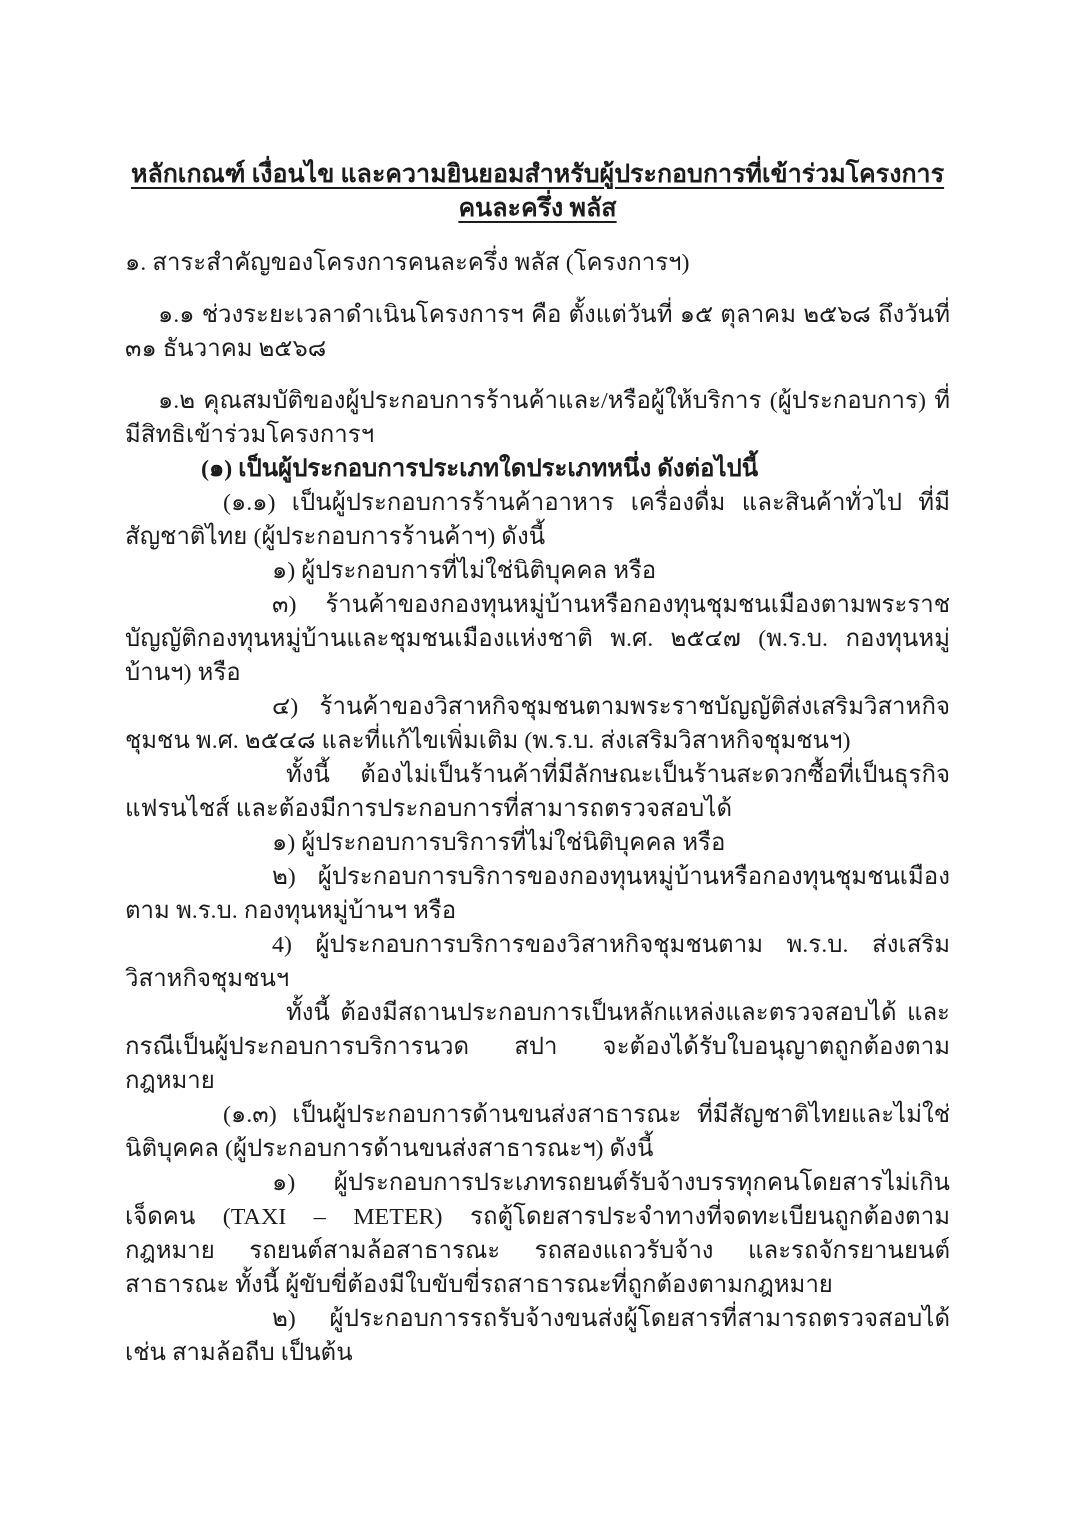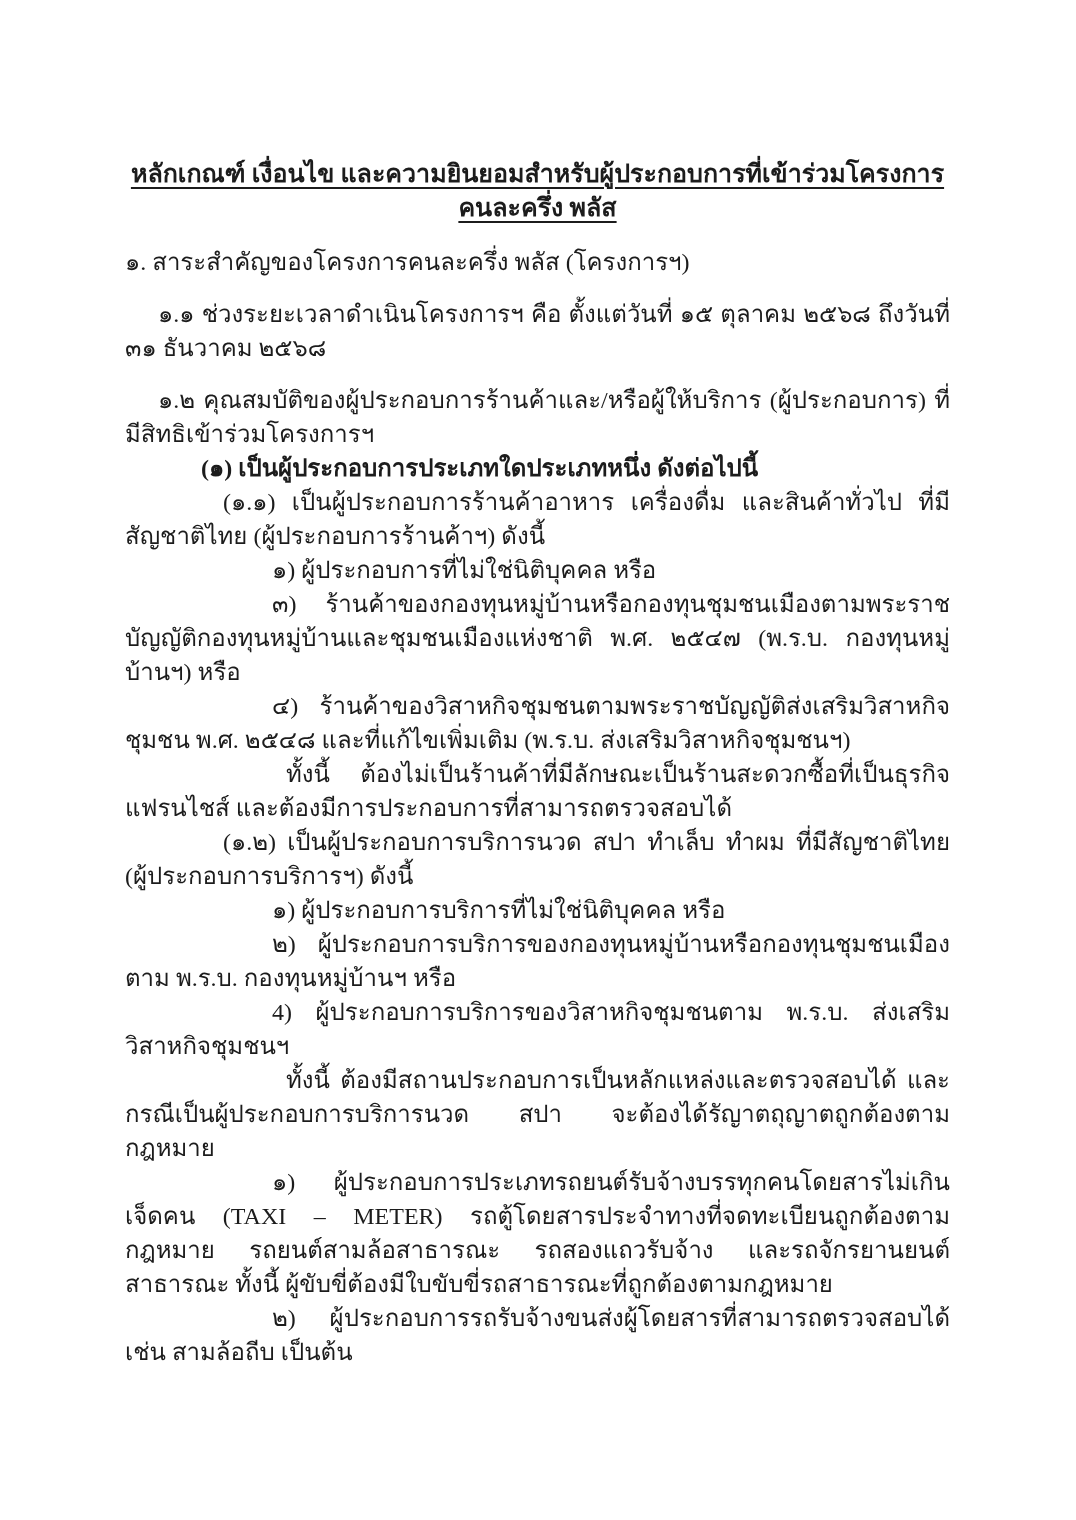--- a/index.html
+++ b/index.html
@@ -60,28 +60,28 @@
 
   <p class="ind4">๑) ผู้ประกอบการที่ไม่ใช่นิติบุคคล หรือ</p>
 
 
   <p class="ind4">๓) ร้านค้าของกองทุนหมู่บ้านหรือกองทุนชุมชนเมืองตามพระราชบัญญัติกองทุนหมู่บ้านและชุมชนเมืองแห่งชาติ พ.ศ. ๒๕๔๗ (พ.ร.บ. กองทุนหมู่บ้านฯ) หรือ</p>
 
   <p class="ind4">๔) ร้านค้าของวิสาหกิจชุมชนตามพระราชบัญญัติส่งเสริมวิสาหกิจชุมชน พ.ศ. ๒๕๔๘ และที่แก้ไขเพิ่มเติม (พ.ร.บ. ส่งเสริมวิสาหกิจชุมชนฯ)</p>
 
   <p class="ind5">ทั้งนี้ ต้องไม่เป็นร้านค้าที่มีลักษณะเป็นร้านสะดวกซื้อที่เป็นธุรกิจแฟรนไชส์ และต้องมีการประกอบการที่สามารถตรวจสอบได้</p>
 
-  <p class="ind3">(๑.๒) เป็นผู้ประกอบการบริการนวด สปา ทำเล็บ ทำผม ที่มีสัญชาติไทย (ผู้ประกอบการบริการฯ) ดังนี้</p>
 
   <p class="ind4">๑) ผู้ประกอบการบริการที่ไม่ใช่นิติบุคคล หรือ</p>
 
   <p class="ind4">๒) ผู้ประกอบการบริการของกองทุนหมู่บ้านหรือกองทุนชุมชนเมืองตาม พ.ร.บ. กองทุนหมู่บ้านฯ หรือ</p>
 
   <p class="ind4">4) ผู้ประกอบการบริการของวิสาหกิจชุมชนตาม พ.ร.บ. ส่งเสริมวิสาหกิจชุมชนฯ</p>
 
-  <p class="ind5">ทั้งนี้ ต้องมีสถานประกอบการเป็นหลักแหล่งและตรวจสอบได้ และกรณีเป็นผู้ประกอบการบริการนวด สปา จะต้องได้รัญาตถุญาตถูกต้องตามกฎหมาย</p>
+  <p class="ind5">ทั้งนี้ ต้องมีสถานประกอบการเป็นหลักแหล่งและตรวจสอบได้ และกรณีเป็นผู้ประกอบการบริการนวด สปา จะต้องได้รับใบอนุญาตถูกต้องตามกฎหมาย</p>
 
+  <p class="ind3">(๑.๓) เป็นผู้ประกอบการด้านขนส่งสาธารณะ ที่มีสัญชาติไทยและไม่ใช่นิติบุคคล (ผู้ประกอบการด้านขนส่งสาธารณะฯ) ดังนี้</p>
 
   <p class="ind4">๑) ผู้ประกอบการประเภทรถยนต์รับจ้างบรรทุกคนโดยสารไม่เกินเจ็ดคน (TAXI – METER) รถตู้โดยสารประจำทางที่จดทะเบียนถูกต้องตามกฎหมาย รถยนต์สามล้อสาธารณะ รถสองแถวรับจ้าง และรถจักรยานยนต์สาธารณะ ทั้งนี้ ผู้ขับขี่ต้องมีใบขับขี่รถสาธารณะที่ถูกต้องตามกฎหมาย</p>
 
   <p class="ind4">๒) ผู้ประกอบการรถรับจ้างขนส่งผู้โดยสารที่สามารถตรวจสอบได้ เช่น สามล้อถีบ เป็นต้น</p>
 
 </div>
 
 </body></html>

